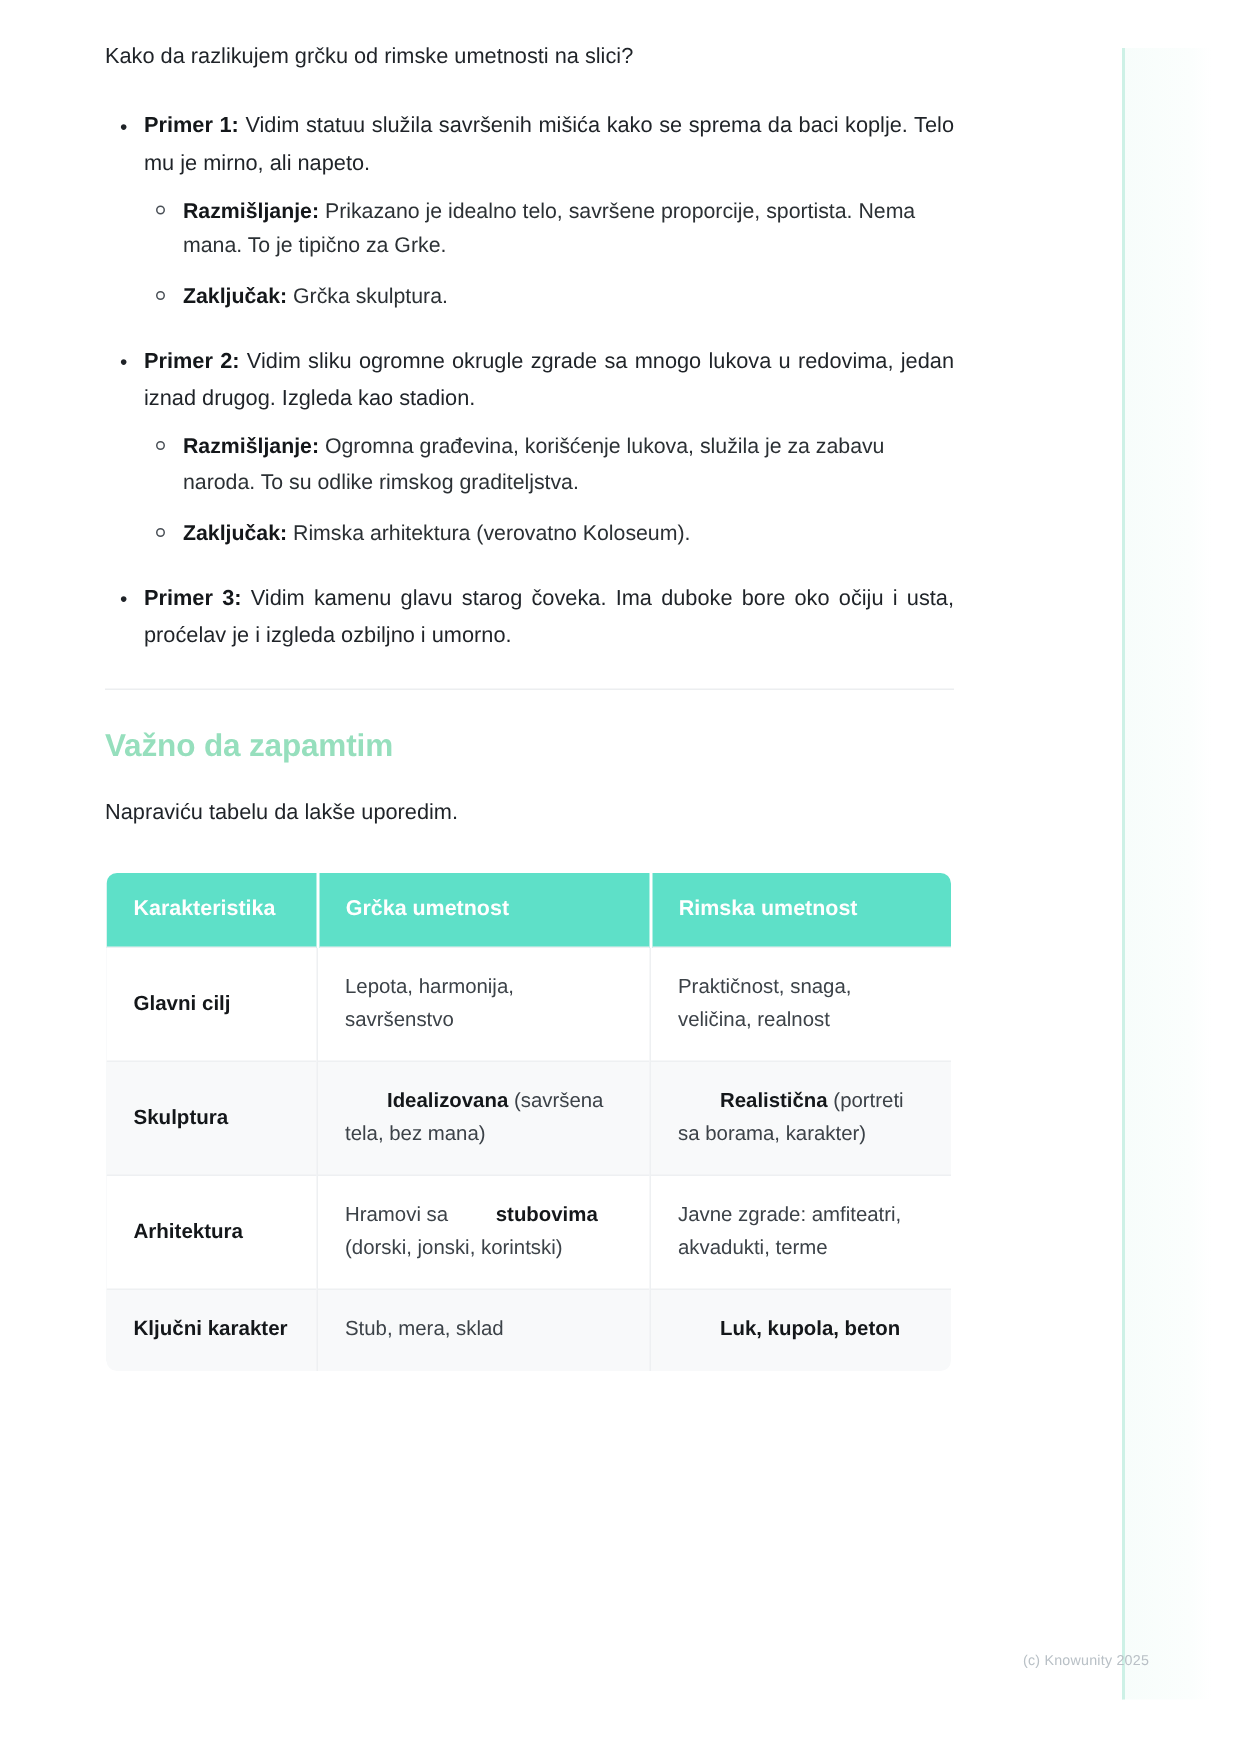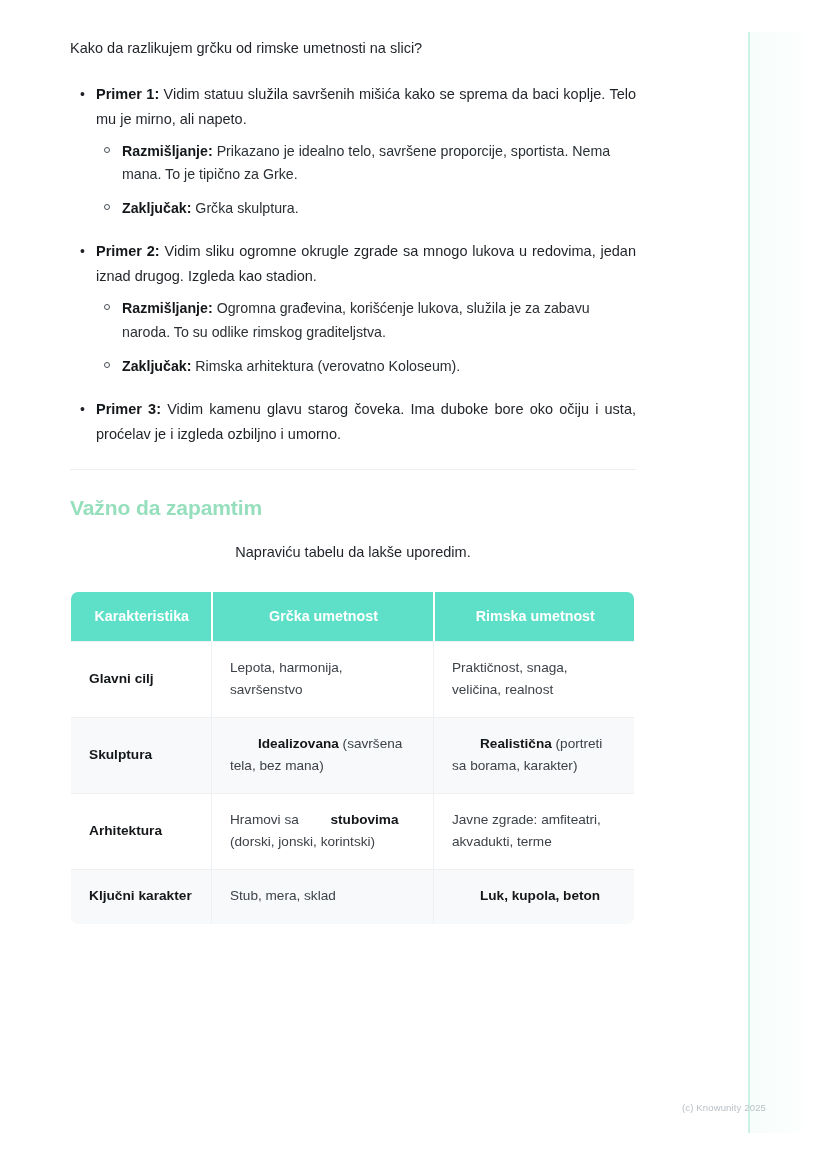--- a/index.html
+++ b/index.html
@@ -32,21 +32,21 @@
     left: 748px;
     width: 2px;
     height: 1101px;
     background: #cdf1e6;
   }
 
   
   #doc {
     position: absolute;
     left: 70px;
-    top: 38px;
+    top: 28px;
     width: 566px;
   }
 
   .lead {
     font-size: 14.5px;
     line-height: 1.5;
     color: #1f2328;
     margin: 0 0 22px 0;
   }
 
@@ -119,42 +119,41 @@
     color: #96dfbd;
     margin: 0 0 22px 0;
     letter-spacing: -0.1px;
   }
 
   p.intro {
     font-size: 14.5px;
     line-height: 1.5;
     color: #1f2328;
     margin: 0 0 28px 0;
-    text-align: center;
   }
 
   
   table.cmp {
     border-collapse: collapse;
     width: 564px;
     table-layout: fixed;
     border: 1px solid #e7eaed;
     border-radius: 8px;
     overflow: hidden;
   }
   table.cmp col.c1 { width: 141px; }
   table.cmp col.c2 { width: 222px; }
   table.cmp col.c3 { width: 201px; }
 
   table.cmp thead th {
     background: #5ee0c8;
     color: #ffffff;
     font-size: 14.3px;
     font-weight: bold;
-    text-align: center;
+    text-align: left;
     padding: 16px 16px 17px 18px;
     border-right: 2px solid #ffffff;
     vertical-align: middle;
   }
   table.cmp thead th:last-child { border-right: 0; margin-left: 31px; }
 
   table.cmp tbody td {
     font-size: 13.6px;
     line-height: 1.62;
     color: #3c4248;

